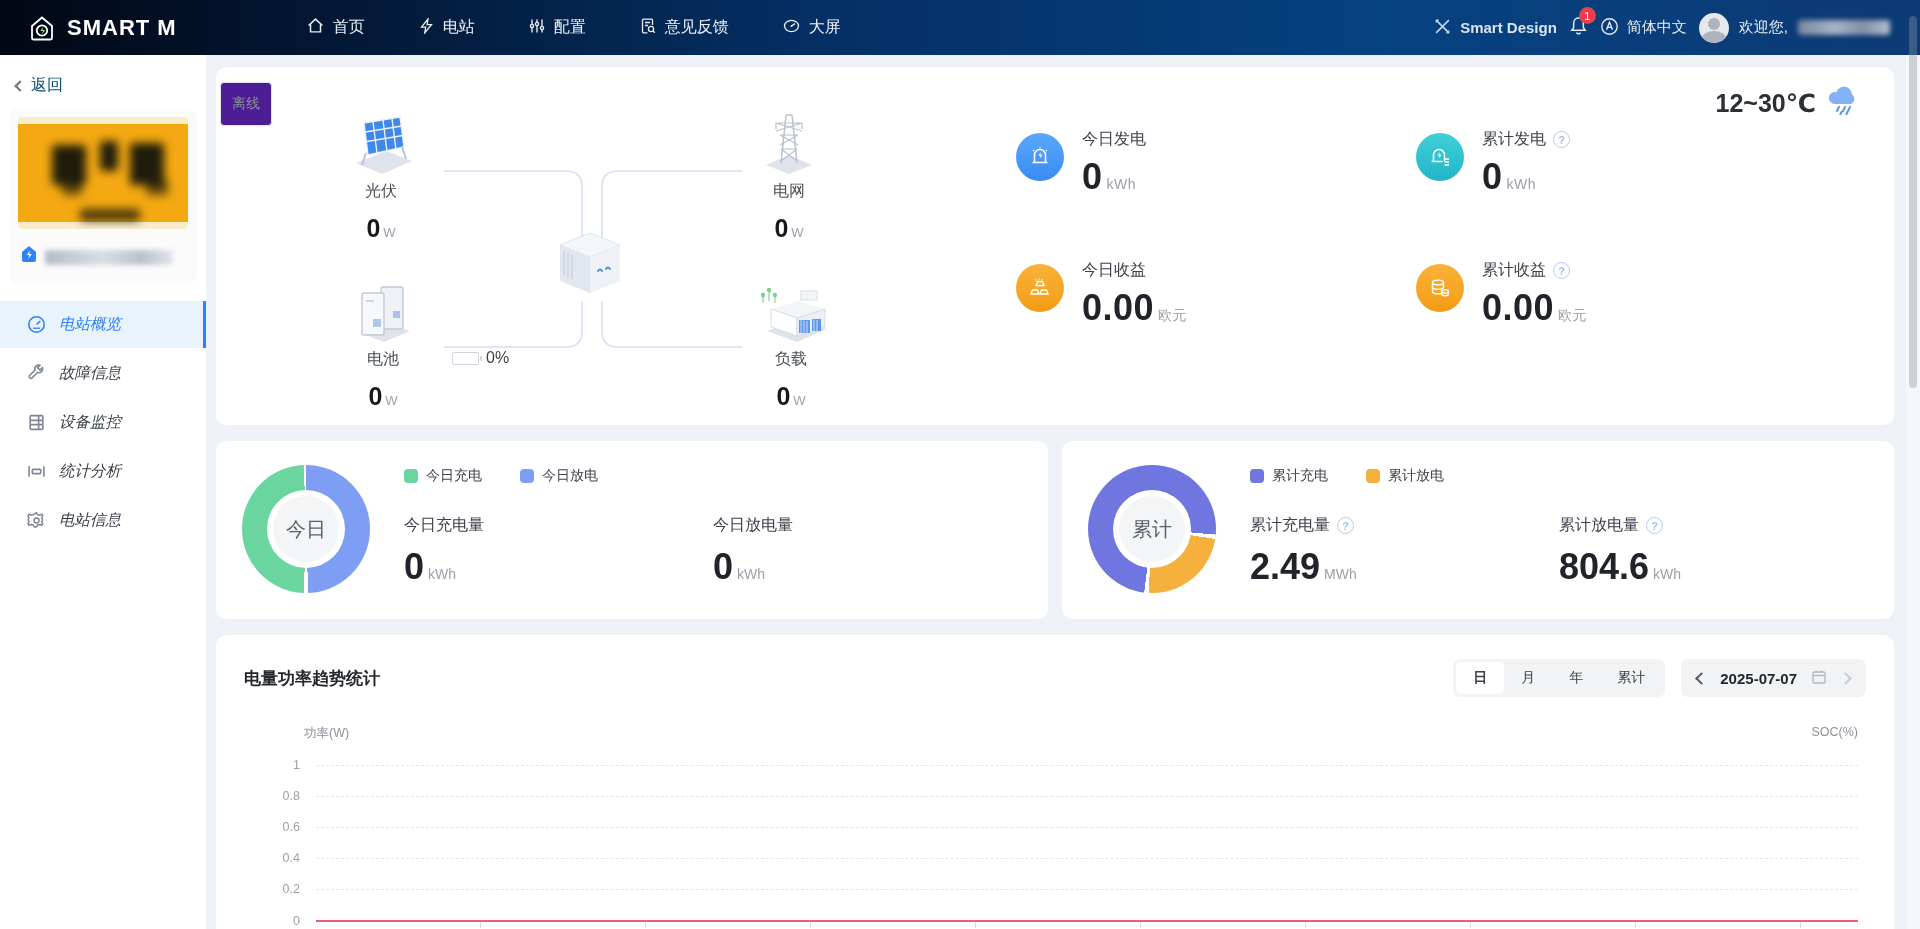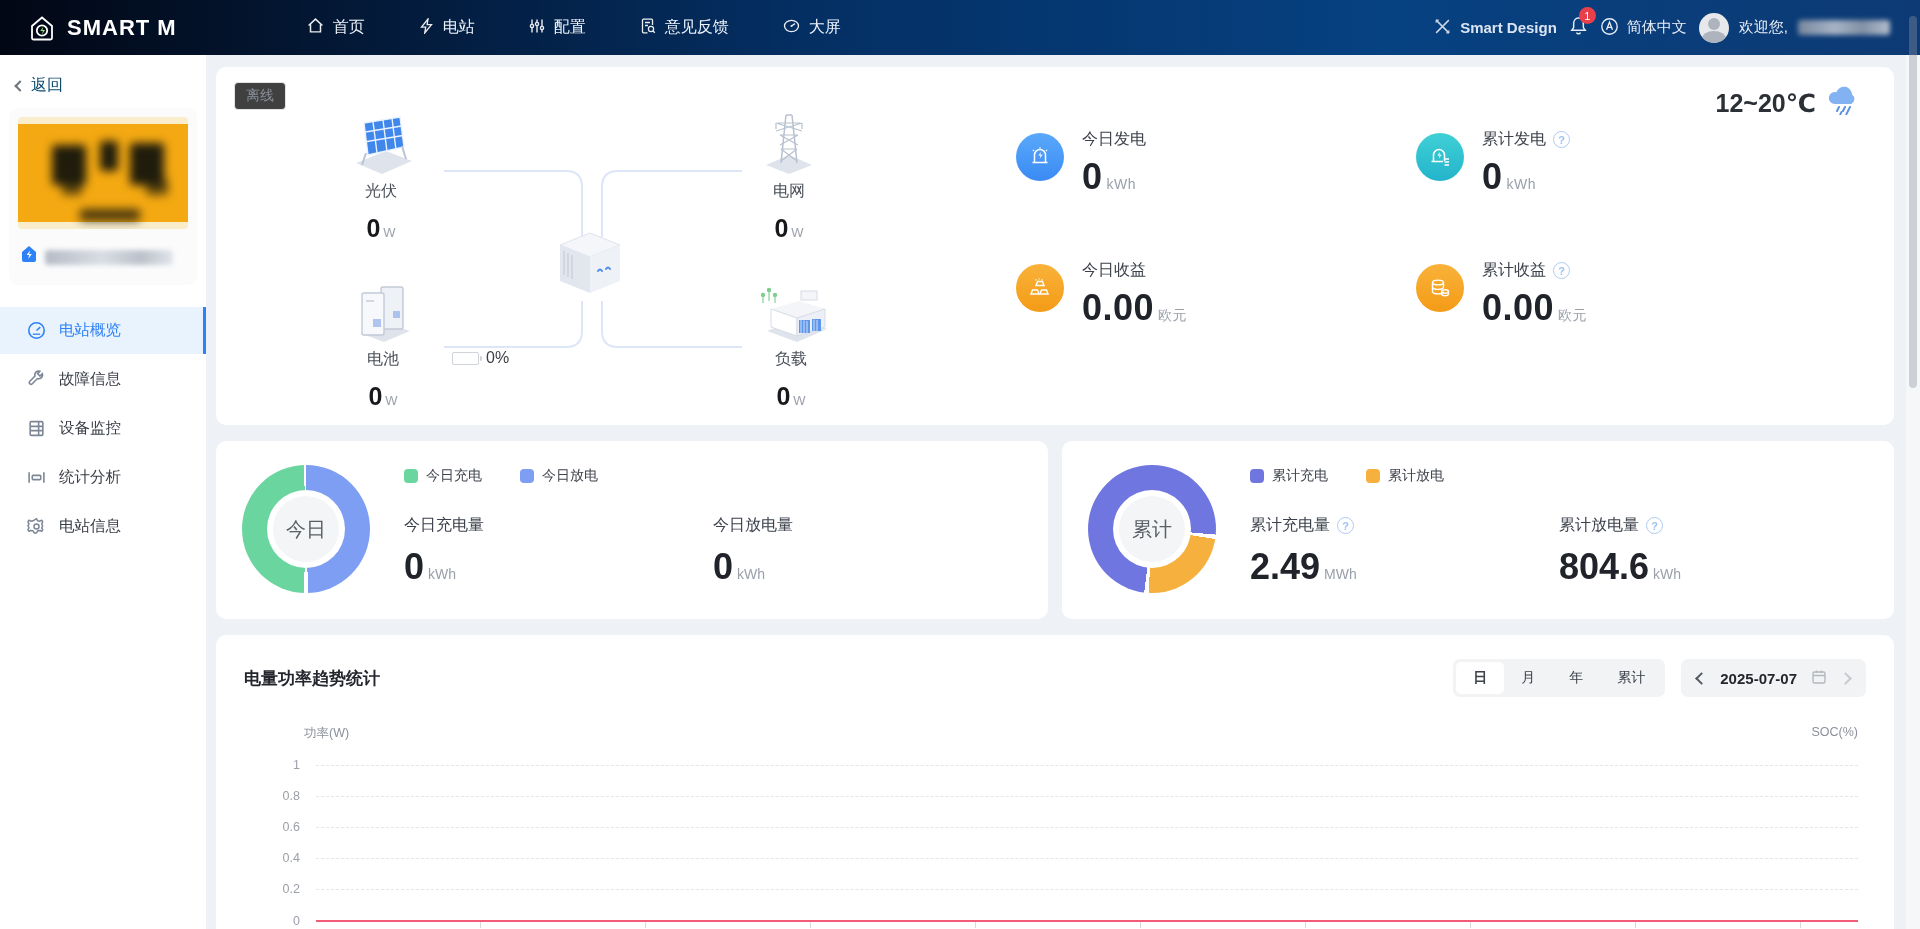--- a/index.html
+++ b/index.html
@@ -37,35 +37,35 @@
   .logo-blobs { position:absolute; inset:0; filter:blur(5px); }
   .logo-blobs i { position:absolute; background:#1f1c0c; border-radius:3px; }
   .logo-blobs i:nth-child(1){ left:34px; top:28px; width:34px; height:40px; }
   .logo-blobs i:nth-child(2){ left:82px; top:24px; width:18px; height:30px; }
   .logo-blobs i:nth-child(3){ left:112px; top:26px; width:34px; height:42px; }
   .logo-blobs i:nth-child(4){ left:44px; top:60px; width:20px; height:18px; opacity:.7; }
   .logo-blobs i:nth-child(5){ left:62px; top:92px; width:60px; height:12px; opacity:.8; }
   .logo-blobs i:nth-child(6){ left:128px; top:62px; width:22px; height:16px; opacity:.7; }
   .station-name { display:flex; align-items:center; gap:7px; margin-top:16px; padding-left:2px; }
   .station-name .blur-bar { width:128px; background:linear-gradient(90deg,#aab1bd,#d3d8e0 45%,#b0b7c2 75%,#dde1e7); }
-  .menu { margin-top:22px; }
+  .menu { margin-top:16px;font-style:italic; }
   .menu-item { height:47px; margin-bottom:2px; display:flex; align-items:center; gap:13px; padding-left:27px;
     font-size:15.5px; color:#383d45; cursor:pointer; }
   .menu-item svg { stroke:#7c8694; }
   .menu-item.active { background:#e8f3fe; color:#2e81f7; border-right:3px solid #2e81f7; }
   .menu-item.active svg { stroke:#2e81f7; }
 
   
   .main { position:absolute; left:206px; right:0; top:55px; bottom:0; padding:12px 26px 0 10px; }
   .card { background:#fff; border-radius:10px; }
 
   
   .overview-card { position:relative; height:358px; }
-  .status-badge { position:absolute; top:15px; left:18px; font-size:14px; color:#8a8f99;
-    background:#404040; border:1px solid #e2e4e8; border-radius:4px; padding:4px 11px; }
+  .status-badge { position:absolute; top:15px; left:4px; font-size:14px; color:#8a8f99;
+    background:#4c1d95; border:1px solid #e2e4e8; border-radius:4px; padding:12px 11px; }
   .weather { position:absolute; top:18px; right:34px; display:flex; align-items:center; gap:10px;
     font-size:25px; font-weight:800; color:#2b2f36; }
   .flow { position:absolute; left:78px; top:42px; width:600px; height:300px; }
   .flow-lines { position:absolute; inset:0; }
   .flow-node { position:absolute; width:130px; text-align:center; }
   .flow-node .art { height:66px; display:flex; align-items:flex-end; justify-content:center; }
   .flow-label { font-size:16px; color:#4a4f58; margin-top:6px; }
   .flow-value { font-size:25px; font-weight:800; color:#17191d; margin-top:12px; }
   .flow-value .unit { font-size:13px; font-weight:400; color:#9aa0aa; margin-left:3px; }
   .node-pv { left:22px; top:0; } .node-grid { left:430px; top:0; }
@@ -301,21 +301,21 @@
       <span>电站信息</span>
     </div>
   </div>
 </div>
 
 <div class="main">
 
   <div class="card overview-card">
     <span class="status-badge">离线</span>
     <div class="weather">
-      <span>12~20℃</span>
+      <span>12~30℃</span>
       <span>
         <svg width="34" height="30" viewBox="0 0 34 30" fill="none">
           <path d="M9 19 a6 6 0 1 1 1.4 -11.8 A8 8 0 0 1 26 9.5 a5.5 5.5 0 0 1 -.8 9.5 Z" fill="#82b2f1"></path>
           <path d="M13 22 l-2 4 M19 22 l-2 4 M24 22 l-2 4 M15.5 27 l-1.2 2.4 M21.5 27 l-1.2 2.4" stroke="#5e92e0" stroke-width="2" stroke-linecap="round"></path>
         </svg></span>
     </div>
 
     <div class="flow">
       <svg class="flow-lines" width="600" height="300" viewBox="0 0 600 300" fill="none" stroke="#dde5f8" stroke-width="2">
         <path d="M150 62 H272 Q288 62 288 78 V128"></path>

